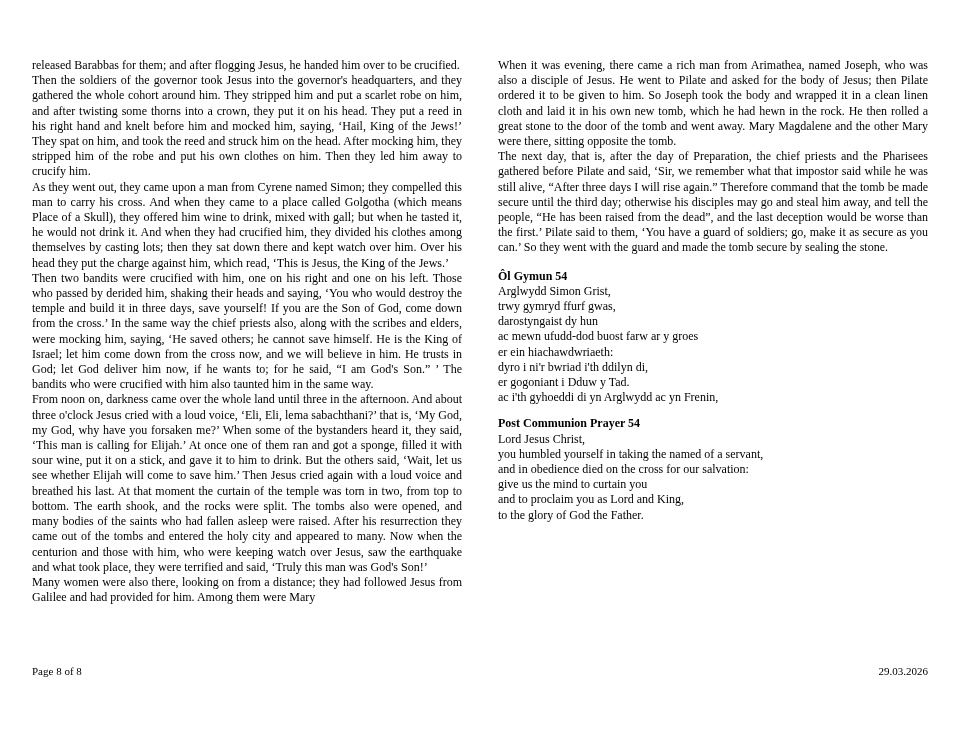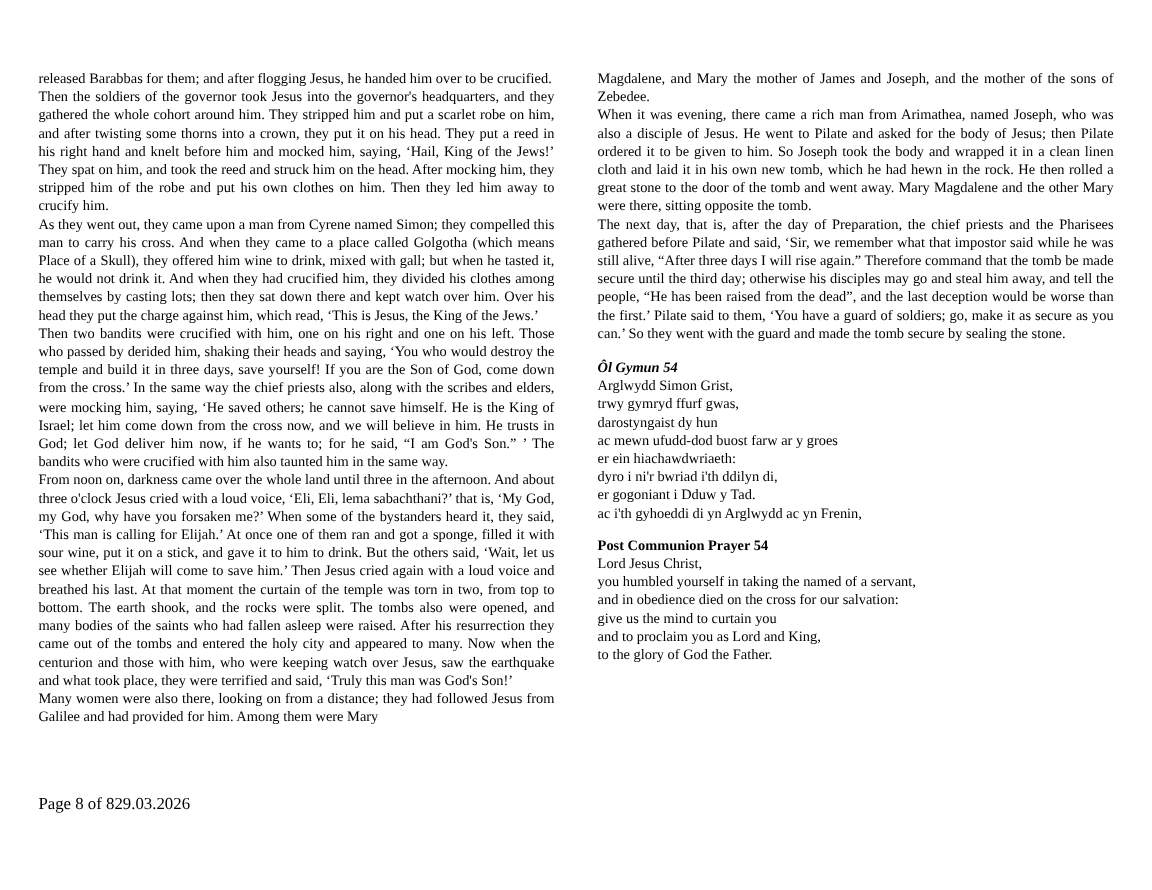--- a/index.html
+++ b/index.html
@@ -36,21 +36,20 @@
     font-size: 12px;
     line-height: 15.2px;
     text-align: justify;
     text-justify: inter-word;
     hyphens: auto;
   }
   .hymn-title {
     margin: 0;
     font-size: 13.6px;
     font-weight: bold;
-    font-style: italic;
     line-height: 16px;
   }
   .prayer-title {
     margin: 0;
     font-size: 13.6px;
     font-weight: bold;
     line-height: 16px;
   }
   .verse {
     margin: 0;
@@ -63,43 +62,42 @@
   }
   .spacer-xs {
     height: 11px;
   }
   .footer {
     position: absolute;
     left: 32px;
     top: 664px;
     width: 896px;
     display: flex;
-    justify-content: flex-start;
-    font-size: 14px;
+    justify-content: space-between;
+    font-size: 11px;
     line-height: 14px;
   }
 </style>
 </head>
 <body>
 
 <div class="page">
 
   <div class="columns">
 
     <div class="col">
       <p>released Barabbas for them; and after flogging Jesus, he handed him over to be crucified.</p>
       <p>Then the soldiers of the governor took Jesus into the governor's headquarters, and they gathered the whole cohort around him. They stripped him and put a scarlet robe on him, and after twisting some thorns into a crown, they put it on his head. They put a reed in his right hand and knelt before him and mocked him, saying, ‘Hail, King of the Jews!’ They spat on him, and took the reed and struck him on the head. After mocking him, they stripped him of the robe and put his own clothes on him. Then they led him away to crucify him.</p>
       <p>As they went out, they came upon a man from Cyrene named Simon; they compelled this man to carry his cross. And when they came to a place called Golgotha (which means Place of a Skull), they offered him wine to drink, mixed with gall; but when he tasted it, he would not drink it. And when they had crucified him, they divided his clothes among themselves by casting lots; then they sat down there and kept watch over him. Over his head they put the charge against him, which read, ‘This is Jesus, the King of the Jews.’</p>
       <p>Then two bandits were crucified with him, one on his right and one on his left. Those who passed by derided him, shaking their heads and saying, ‘You who would destroy the temple and build it in three days, save yourself! If you are the Son of God, come down from the cross.’ In the same way the chief priests also, along with the scribes and elders, were mocking him, saying, ‘He saved others; he cannot save himself. He is the King of Israel; let him come down from the cross now, and we will believe in him. He trusts in God; let God deliver him now, if he wants to; for he said, “I am God's Son.” ’ The bandits who were crucified with him also taunted him in the same way.</p>
       <p>From noon on, darkness came over the whole land until three in the afternoon. And about three o'clock Jesus cried with a loud voice, ‘Eli, Eli, lema sabachthani?’ that is, ‘My God, my God, why have you forsaken me?’ When some of the bystanders heard it, they said, ‘This man is calling for Elijah.’ At once one of them ran and got a sponge, filled it with sour wine, put it on a stick, and gave it to him to drink. But the others said, ‘Wait, let us see whether Elijah will come to save him.’ Then Jesus cried again with a loud voice and breathed his last. At that moment the curtain of the temple was torn in two, from top to bottom. The earth shook, and the rocks were split. The tombs also were opened, and many bodies of the saints who had fallen asleep were raised. After his resurrection they came out of the tombs and entered the holy city and appeared to many. Now when the centurion and those with him, who were keeping watch over Jesus, saw the earthquake and what took place, they were terrified and said, ‘Truly this man was God's Son!’</p>
       <p>Many women were also there, looking on from a distance; they had followed Jesus from Galilee and had provided for him. Among them were Mary</p>
     </div>
 
     <div class="col">
-      <p>Magdalene, and Mary the mother of James and Joseph, and the mother of the sons of Zebedee.</p>
       <p>When it was evening, there came a rich man from Arimathea, named Joseph, who was also a disciple of Jesus. He went to Pilate and asked for the body of Jesus; then Pilate ordered it to be given to him. So Joseph took the body and wrapped it in a clean linen cloth and laid it in his own new tomb, which he had hewn in the rock. He then rolled a great stone to the door of the tomb and went away. Mary Magdalene and the other Mary were there, sitting opposite the tomb.</p>
       <p>The next day, that is, after the day of Preparation, the chief priests and the Pharisees gathered before Pilate and said, ‘Sir, we remember what that impostor said while he was still alive, “After three days I will rise again.” Therefore command that the tomb be made secure until the third day; otherwise his disciples may go and steal him away, and tell the people, “He has been raised from the dead”, and the last deception would be worse than the first.’ Pilate said to them, ‘You have a guard of soldiers; go, make it as secure as you can.’ So they went with the guard and made the tomb secure by sealing the stone.</p>
 
       <div class="spacer-sm"></div>
 
       <p class="hymn-title">Ôl Gymun 54</p>
       <p class="verse">Arglwydd Simon Grist,</p>
       <p class="verse">trwy gymryd ffurf gwas,</p>
       <p class="verse">darostyngaist dy hun</p>
       <p class="verse">ac mewn ufudd-dod buost farw ar y groes</p>

